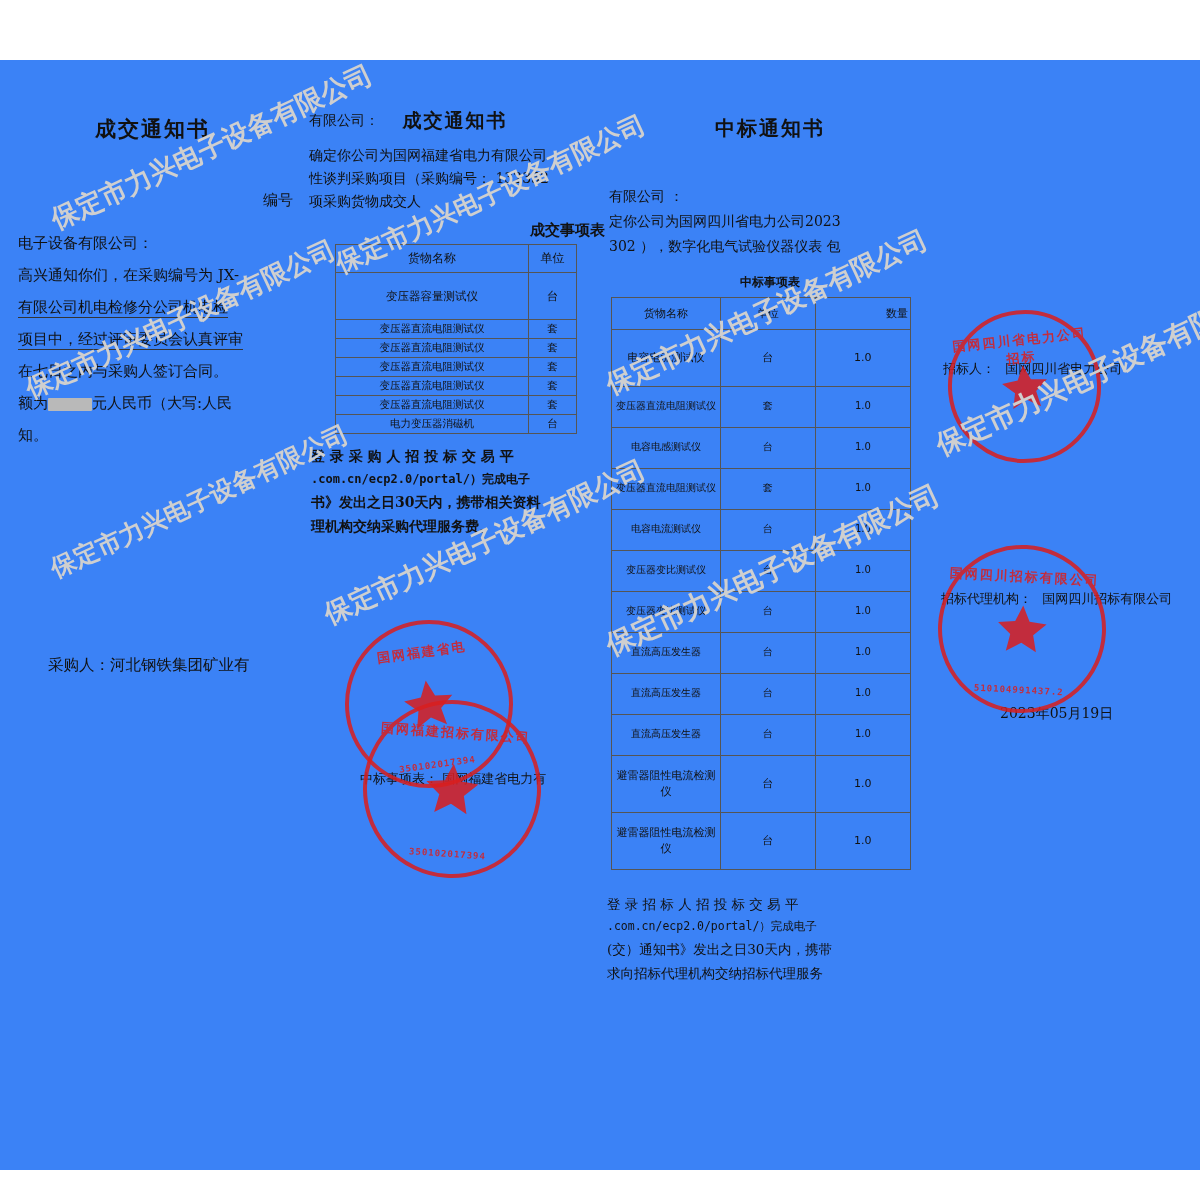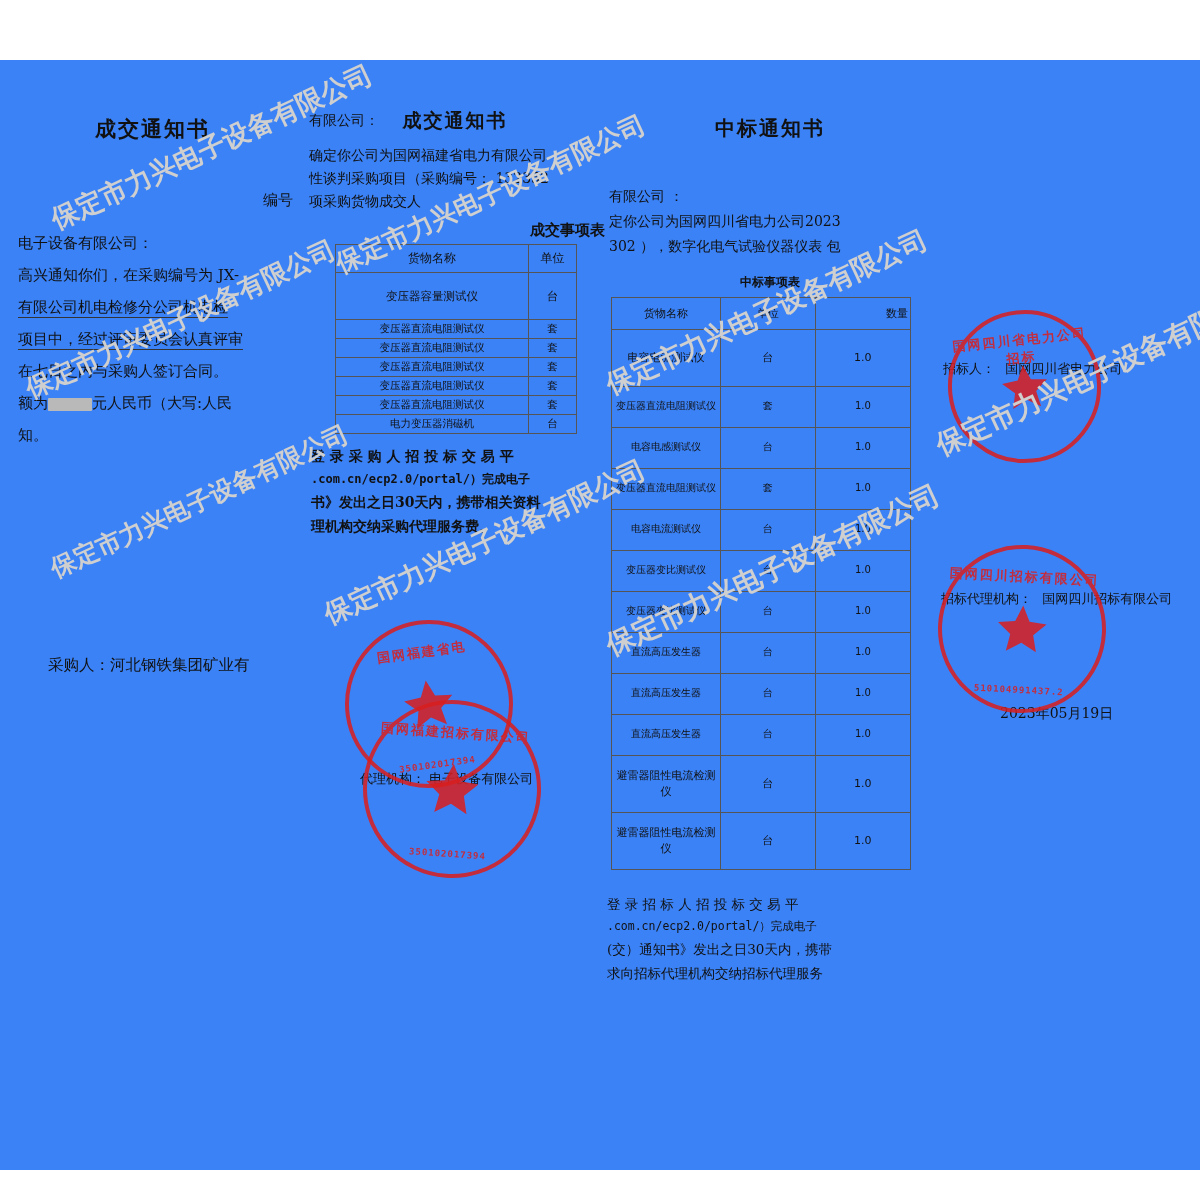--- a/index.html
+++ b/index.html
@@ -201,21 +201,21 @@
       <td>台</td>
     </tr>
   </tbody>
     </table>
   <div class="foot">
     <div>登 录 采 购 人 招 投 标 交 易 平</div>
     <div class="mono">.com.cn/ecp2.0/portal/）完成电子</div>
     <div>书》发出之日30天内，携带相关资料</div>
     <div>理机构交纳采购代理服务费。</div>
   </div>
-  <div class="agent">代理机构：  电子设备有限公司</div>
+  <div class="agent">中标事项表：  国网福建省电力有</div>
 </div>
 
 <div class="doc" id="doc3">
   <div class="title">中标通知书</div>
   <div class="para">
     <p>有限公司 ：</p>
     <p>定你公司为国网四川省电力公司2023</p>
     <p>302 ），数字化电气试验仪器仪表 包</p>
   </div>
   <div class="tbl-title">中标事项表</div>

